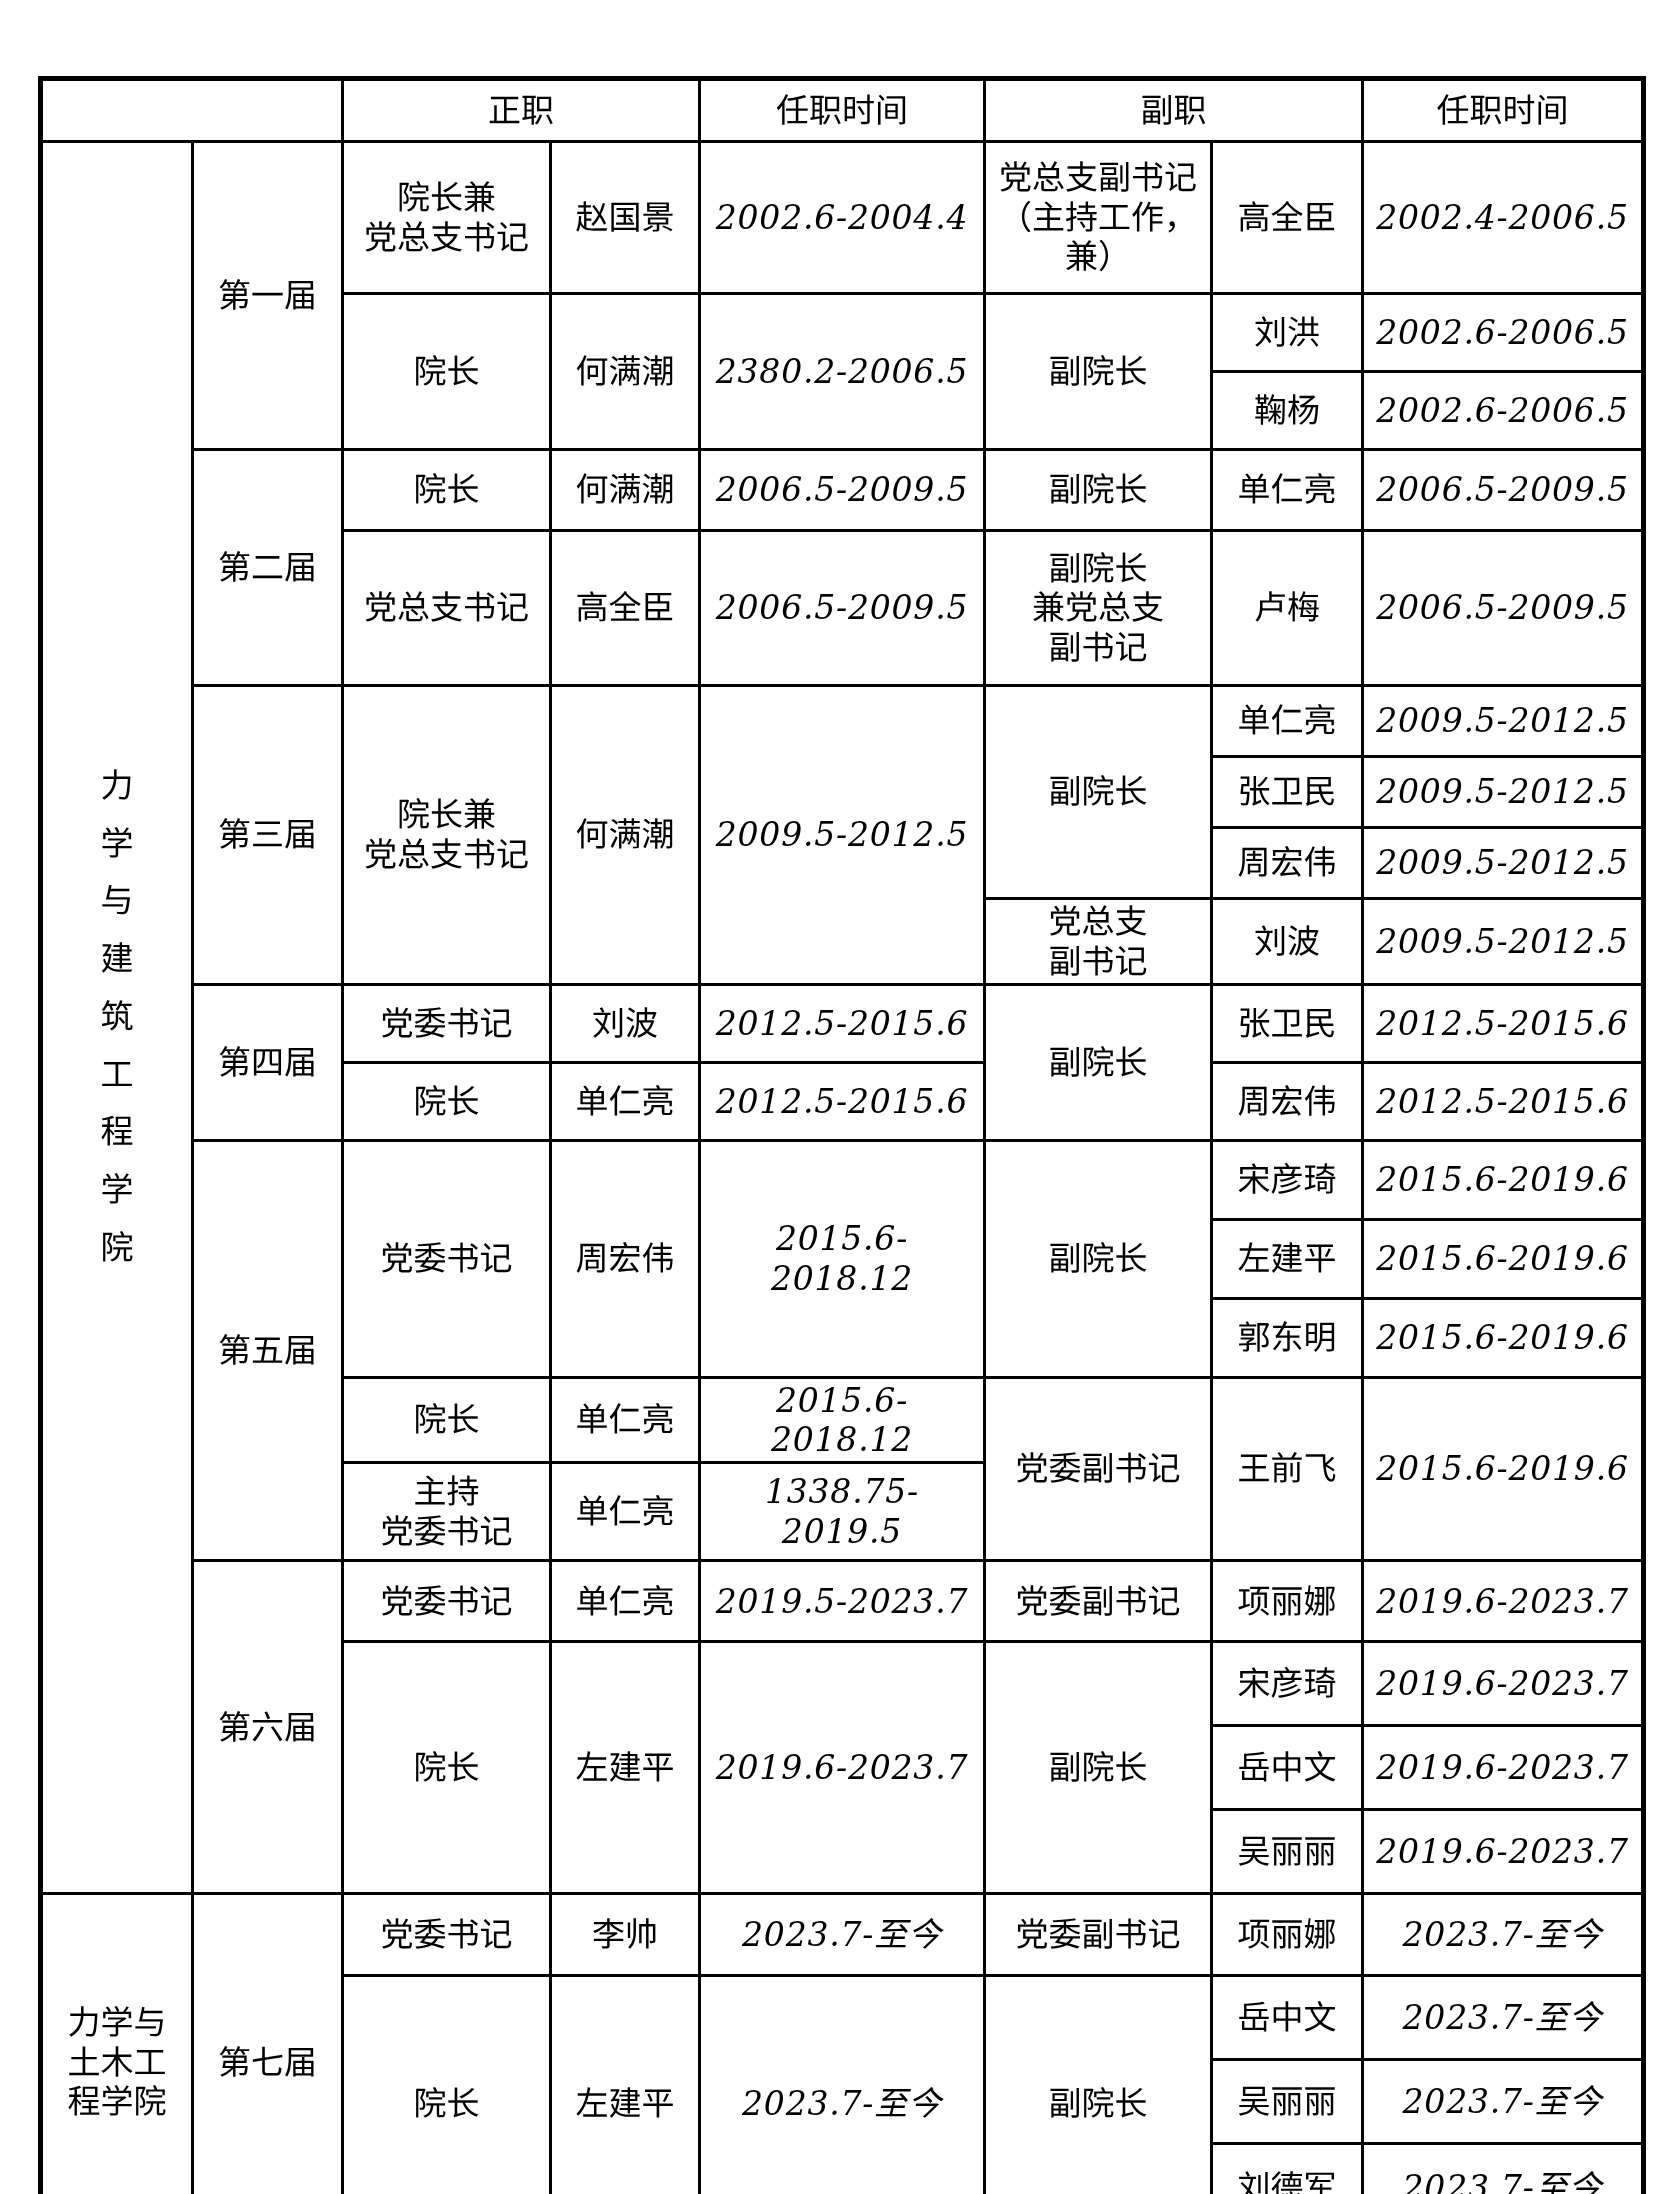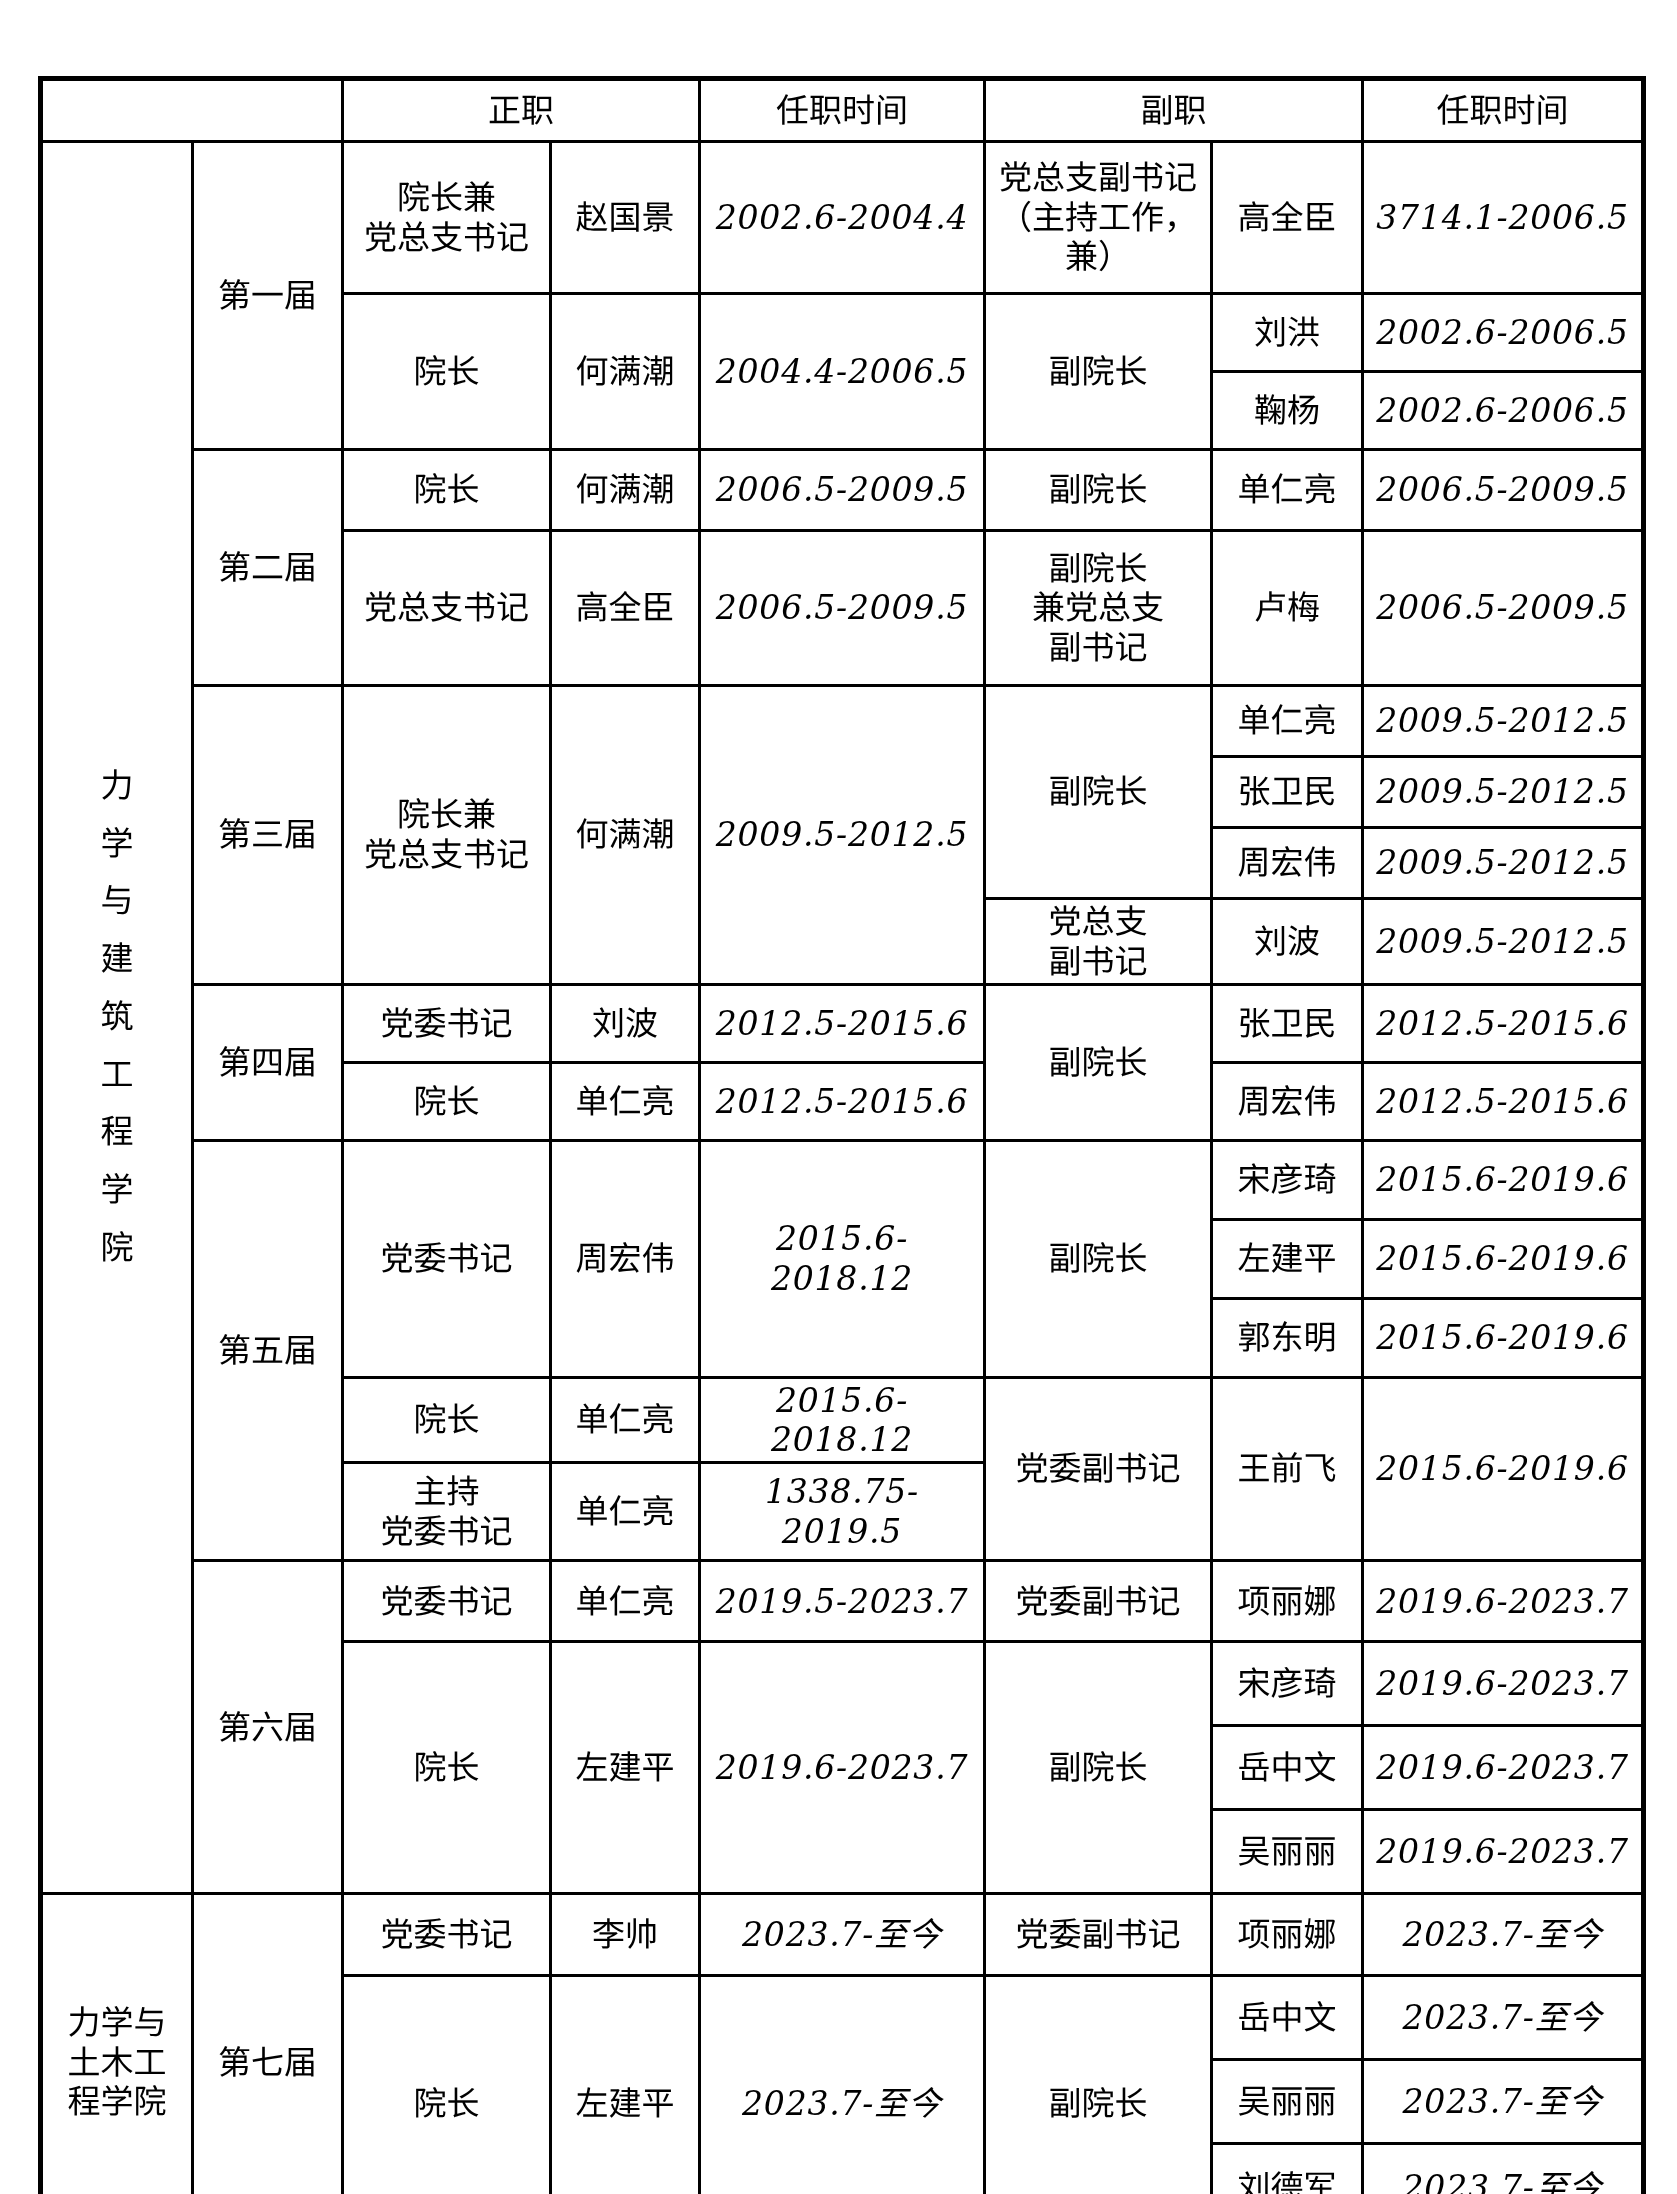--- a/index.html
+++ b/index.html
@@ -77,27 +77,27 @@
       <td rowspan="20"><div class="vert">力学与建筑工程学院</div></td>
       <td rowspan="3">第一届</td>
       <td>院长兼
 党总支书记</td>
       <td>赵国景</td>
       <td class="date">2002.6-2004.4</td>
       <td>党总支副书记
 （主持工作，
 兼）</td>
       <td>高全臣</td>
-      <td class="date">3714.1-2006.5</td>
+      <td class="date">2002.4-2006.5</td>
     </tr>
 
     <tr style="height:78px">
       <td rowspan="2">院长</td>
       <td rowspan="2">何满潮</td>
-      <td rowspan="2" class="date">2004.4-2006.5</td>
+      <td rowspan="2" class="date">2380.2-2006.5</td>
       <td rowspan="2">副院长</td>
       <td>刘洪</td>
       <td class="date">2002.6-2006.5</td>
     </tr>
 
     <tr style="height:78px">
       <td>鞠杨</td>
       <td class="date">2002.6-2006.5</td>
     </tr>
 

